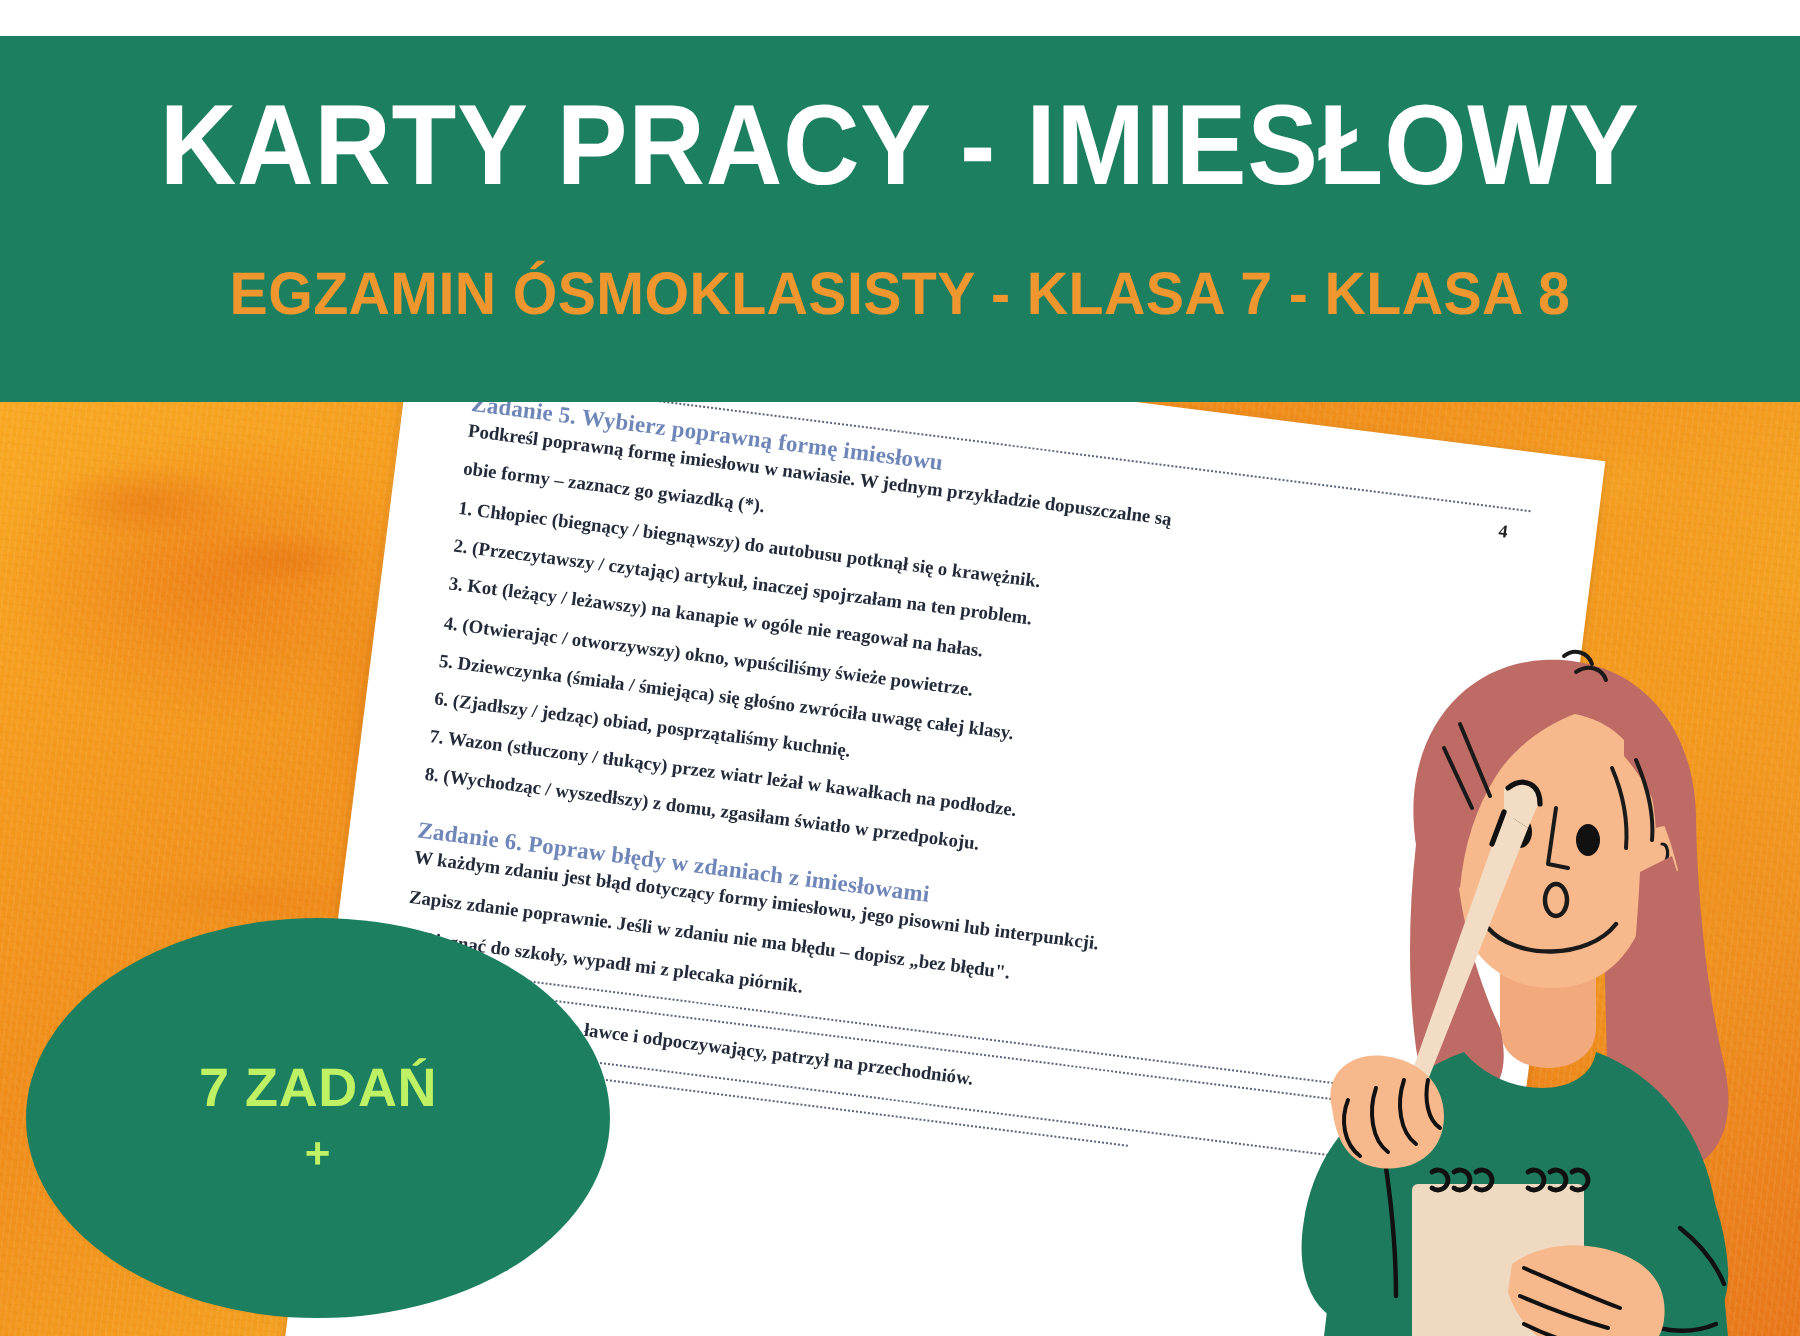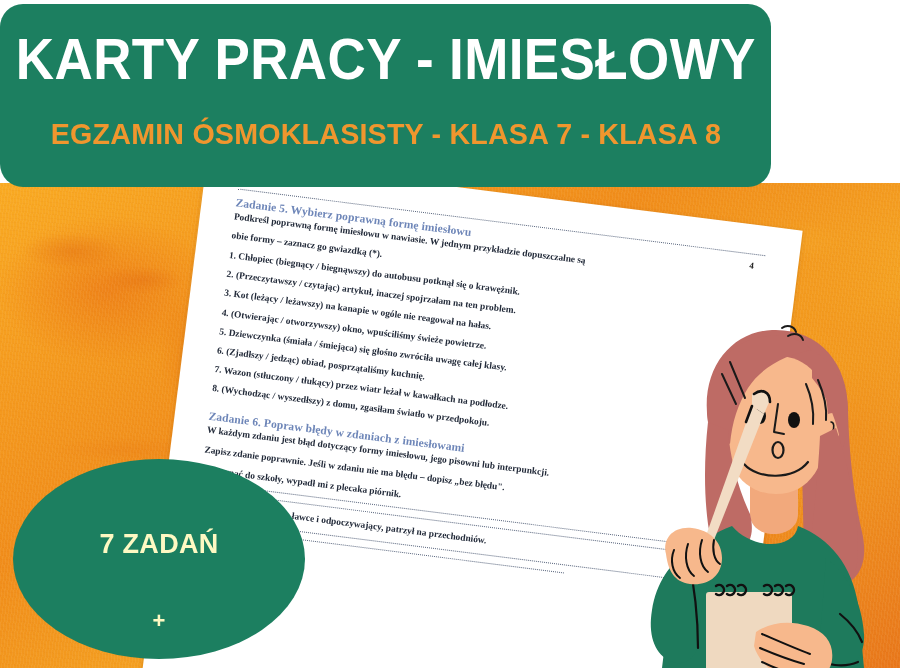--- a/index.html
+++ b/index.html
@@ -52,28 +52,27 @@
       radial-gradient(ellipse 56px 20px at 16% 20%, rgba(214,84,10,.65) 0%, rgba(214,84,10,0) 70%),
       radial-gradient(ellipse 44px 80px at 21% 35%, rgba(220,94,12,.55) 0%, rgba(220,94,12,0) 72%),
       radial-gradient(ellipse 100px 18px at 14% 55%,rgba(226,110,16,.50) 0%, rgba(226,110,16,0) 72%),
       radial-gradient(ellipse 90px 22px at 10% 68%, rgba(226,110,16,.45) 0%, rgba(226,110,16,0) 72%),
       radial-gradient(ellipse 80px 30px at 88% 12%, rgba(250,186,52,.60) 0%, rgba(250,186,52,0) 70%),
       radial-gradient(ellipse 60px 90px at 95% 50%, rgba(232,118,18,.45) 0%, rgba(232,118,18,0) 72%);
   }
 
   
   .header {
-    position:absolute; left:0; top:4px;
-    width:771px; height:183px;
+    position:absolute; left:0; top:18px;
+    width:900px; height:183px;
     background:#1C7F60;
     z-index:6;
     display:flex; flex-direction:column;
     align-items:center; justify-content:flex-start;
     padding-top:26px;
-    border-radius:23px;
   }
   .header h1 {
     color:#FFFFFF;
     font-size:57px;
     line-height:1.02;
     font-weight:bold;
     letter-spacing:.4px;
     transform:scaleX(.93);
     white-space:nowrap;
     font-family:"Liberation Sans", sans-serif;
@@ -144,26 +143,25 @@
     left:13px; top:459px;
     width:292px; height:200px;
     background:#1C7F60;
     border-radius:50%;
     z-index:8;
     display:flex; flex-direction:column;
     align-items:center; justify-content:center;
     gap:6px;
   }
   .badge-line {
-    color:#fef9c3; font-weight:bold;
+    color:#bef264; font-weight:bold;
     font-size:27px; line-height:1.05;
     letter-spacing:.3px;
     font-family:"Liberation Sans", sans-serif;
     white-space:nowrap;
-    margin-top:44px;
   }
   .badge-line.plus { font-size:22px; }
 
   
   .girl {
     position:absolute;
     left:612px; top:318px;
     width:290px; height:350px;
     z-index:7;
   }

